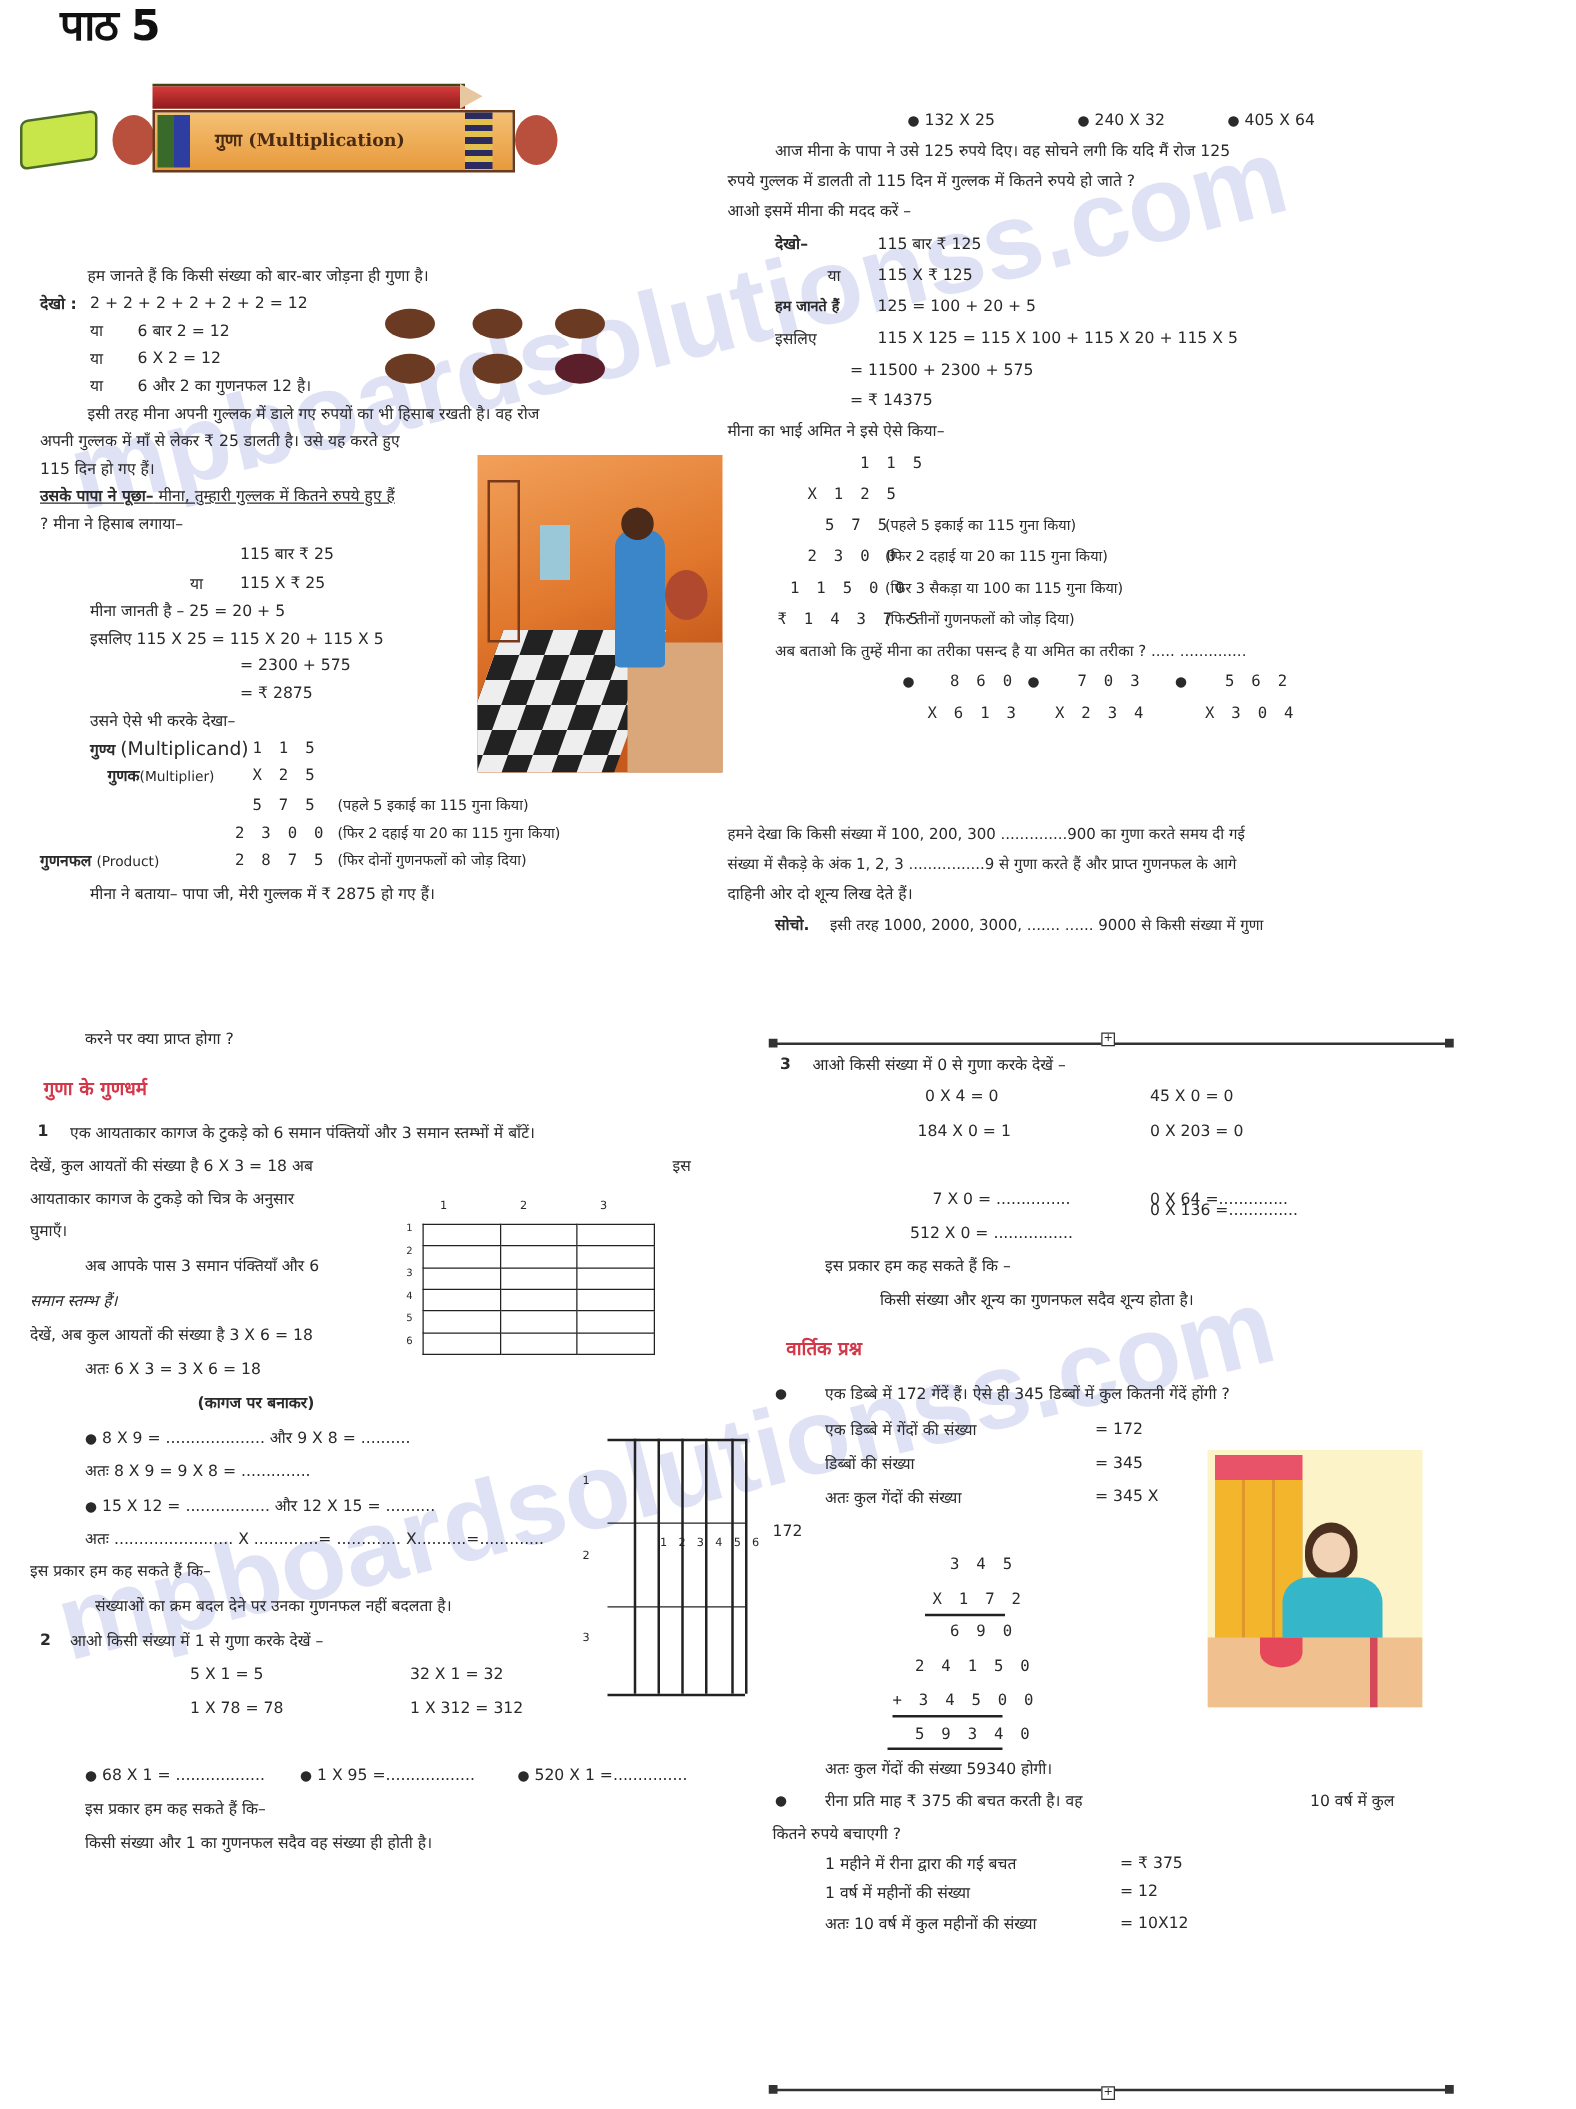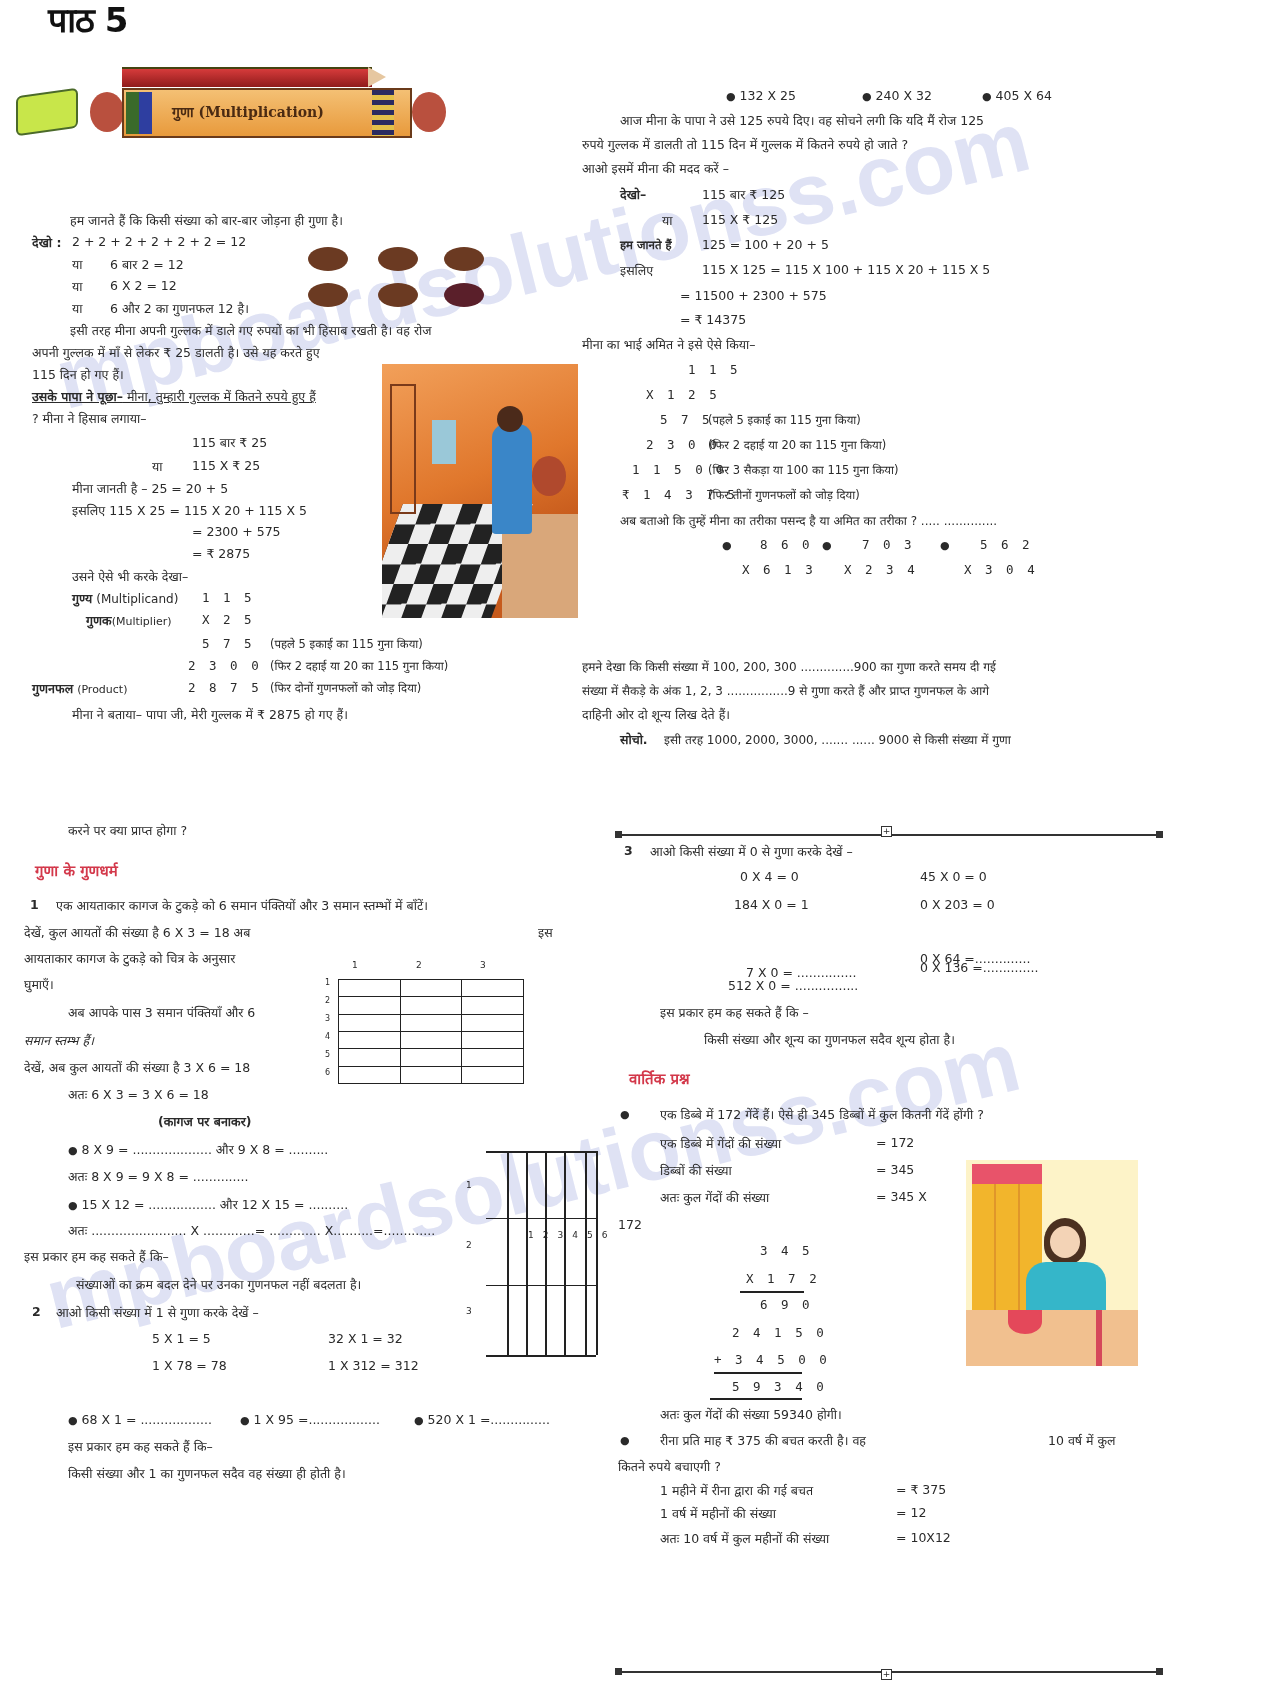--- a/index.html
+++ b/index.html
@@ -76,21 +76,21 @@
 
   <div class="abs" style="left:192px;top:434px;">115 बार ₹ 25</div>
   <div class="abs" style="left:152px;top:458px;">या</div>
   <div class="abs" style="left:192px;top:458px;">115 X ₹ 25</div>
   <div class="abs" style="left:72px;top:480px;">मीना जानती है –   25 = 20 + 5</div>
   <div class="abs" style="left:72px;top:502px;">इसलिए 115 X 25 = 115 X 20 + 115 X 5</div>
   <div class="abs" style="left:192px;top:524px;">= 2300 + 575</div>
   <div class="abs" style="left:192px;top:546px;">= ₹ 2875</div>
   <div class="abs" style="left:72px;top:568px;">उसने ऐसे भी करके देखा–</div>
 
-  <div class="abs" style="left:72px;top:590px;"><span class="b">गुण्य</span> <span style="font-size:12px;">(Multiplicand)</span></div>
+  <div class="abs" style="left:72px;top:590px;"><span class="b">गुण्य</span> <span style="font-size:15px;">(Multiplicand)</span></div>
   <div class="abs mono" style="left:202px;top:590px;">1 1 5</div>
   <div class="abs" style="left:72px;top:612px;margin-left:14px;"><span class="b">गुणक</span><span style="font-size:11px;">(Multiplier)</span></div>
   <div class="abs mono" style="left:202px;top:612px;">X 2 5</div>
   <div class="abs mono" style="left:202px;top:636px;">5 7 5</div>
   <div class="abs" style="left:270px;top:636px;font-size:11.5px;">(पहले 5 इकाई का 115 गुना किया)</div>
   <div class="abs mono" style="left:188px;top:658px;">2 3 0 0</div>
   <div class="abs" style="left:270px;top:658px;font-size:11.5px;">(फिर 2 दहाई या 20 का 115 गुना किया)</div>
   <div class="abs" style="left:32px;top:680px;"><span class="b">गुणनफल</span> <span style="font-size:11px;">(Product)</span></div>
   <div class="abs mono" style="left:188px;top:680px;">2 8 7 5</div>
   <div class="abs" style="left:270px;top:680px;font-size:11.5px;">(फिर दोनों गुणनफलों को जोड़ दिया)</div>
@@ -254,21 +254,21 @@
     <div class="mid" style="left:264px;">+</div>
     <div class="end" style="right:-2px;"></div>
   </div>
 
   <div class="abs b" style="left:624px;top:843px;">3</div>
   <div class="abs" style="left:650px;top:843px;">आओ किसी संख्या में 0 से गुणा करके देखें –</div>
   <div class="abs" style="left:740px;top:869px;">0 X 4 =   0</div>
   <div class="abs" style="left:920px;top:869px;">45 X 0 = 0</div>
   <div class="abs" style="left:734px;top:897px;">184 X 0 =  1</div>
   <div class="abs" style="left:920px;top:897px;">0 X 203 = 0</div>
-  <div class="abs" style="left:746px;top:951px;margin-top:14px;">7 X 0 = ...............</div>
+  <div class="abs" style="left:746px;top:951px;">7 X 0 = ...............</div>
   <div class="abs" style="left:920px;top:951px;">0 X 64 =..............</div>
   <div class="abs" style="left:728px;top:978px;">512 X 0 = ................</div>
   <div class="abs" style="left:920px;top:960px;">0 X 136 =..............</div>
   <div class="abs" style="left:660px;top:1004px;">इस प्रकार हम कह सकते हैं कि –</div>
   <div class="abs" style="left:704px;top:1031px;">किसी संख्या और शून्य का गुणनफल सदैव शून्य होता है।</div>
 
   <div class="abs red" style="left:618px;top:1068px;">वार्तिक प्रश्न</div>
 
   <div class="abs" style="left:620px;top:1106px;"><span class="bullet">●</span></div>
   <div class="abs" style="left:660px;top:1106px;">एक डिब्बे में 172 गेंदें हैं। ऐसे ही 345 डिब्बों में कुल कितनी गेंदें होंगी ?</div>

